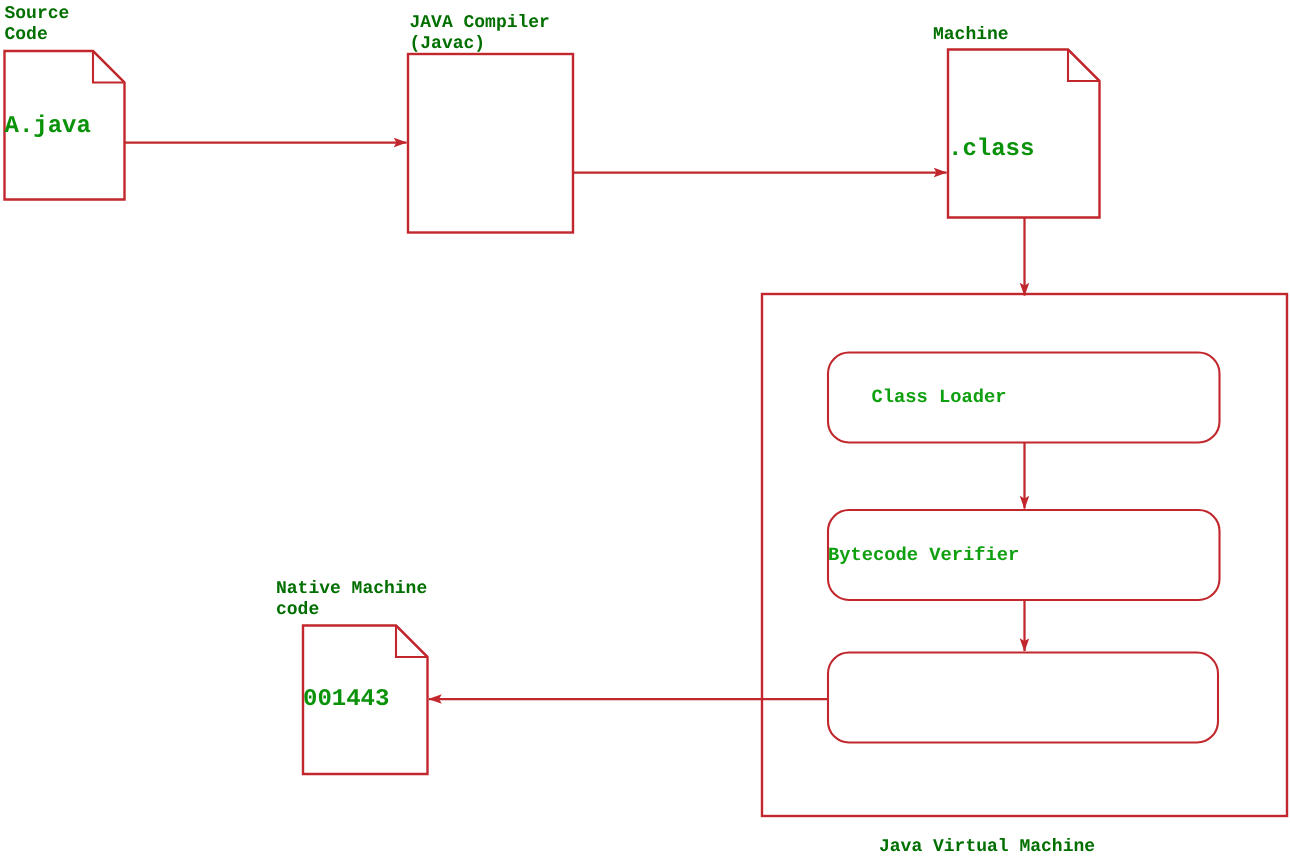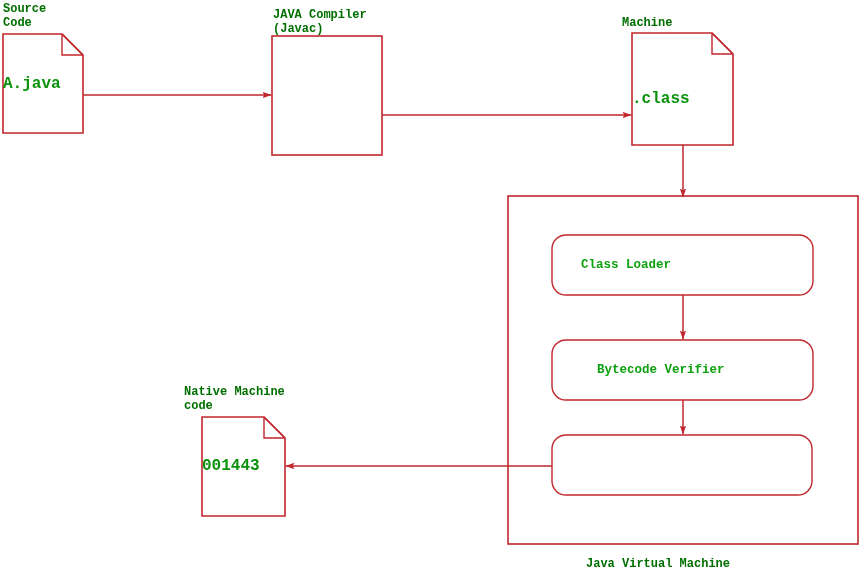--- a/index.html
+++ b/index.html
@@ -119,21 +119,21 @@
 
   <div class="node-label caption-above" style="left:273px; top:8px; width:140px;">JAVA Compiler
 (Javac)</div>
 
   <div class="node-label caption-above" style="left:622px; top:16px; width:110px;">Machine</div>
 
   <div class="node-label doc-text" style="left:632px; top:92px; width:101px;">.class</div>
 
   <div class="node-label inner-label" style="left:552px; top:258px; width:243px;margin-left:29px;">Class Loader</div>
 
-  <div class="node-label inner-label" style="left:552px; top:363px; width:261px;margin-left:45px;">Bytecode Verifier</div>
+  <div class="node-label inner-label" style="left:552px; top:363px; width:261px;">Bytecode Verifier</div>
 
 
   <div class="node-label caption-above" style="left:586px; top:557px; width:200px;">Java Virtual Machine</div>
 
   <div class="node-label caption-above" style="left:184px; top:385px; width:120px;">Native Machine
 code</div>
 
   <div class="node-label doc-text" style="left:202px; top:459px; width:83px;">001443</div>
 
 </div>

